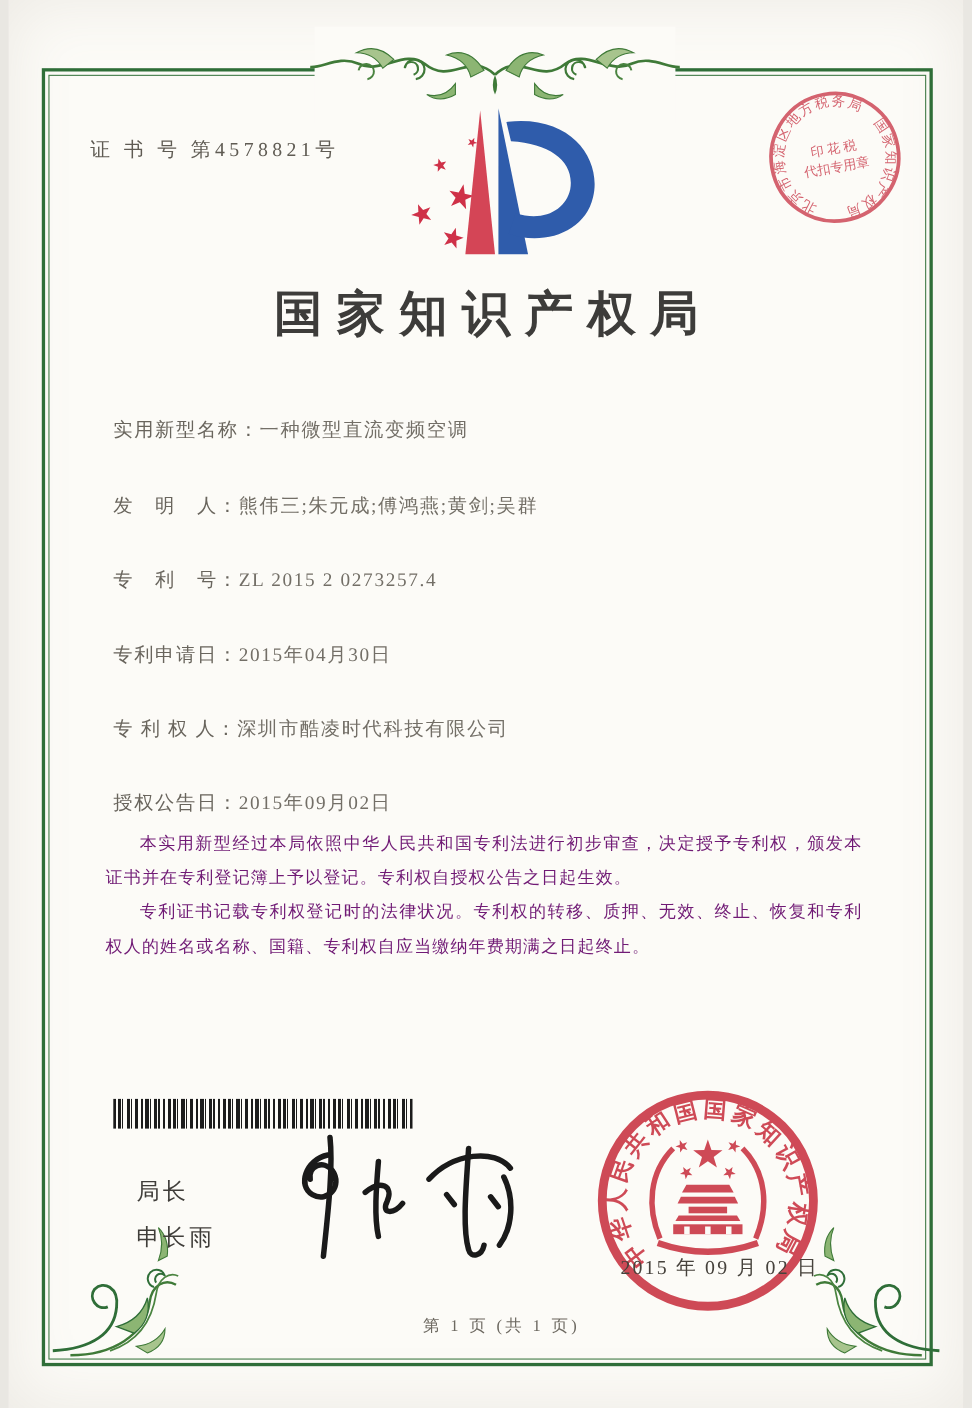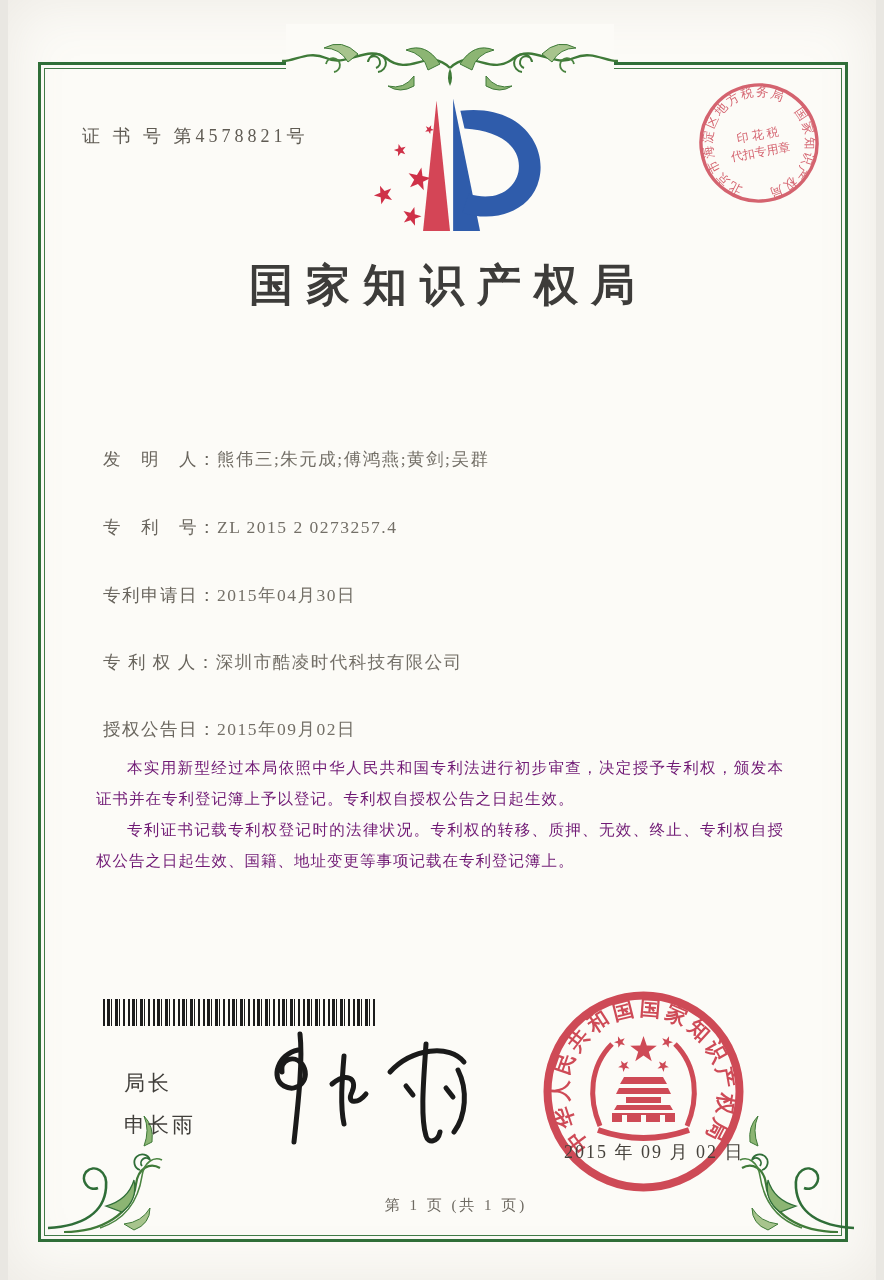--- a/index.html
+++ b/index.html
@@ -111,39 +111,42 @@
       <text font-size="12.5" fill="#cf4f5d" font-family="'Liberation Serif',serif">
         <textPath href="#taxArc" textLength="268" lengthAdjust="spacing">北京市海淀区地方税务局　国家知识产权局</textPath>
       </text>
       <text x="65" y="61" text-anchor="middle" font-size="12" fill="#cf4f5d" font-family="'Liberation Serif',serif">印 花 税</text>
       <text x="65" y="78" text-anchor="middle" font-size="12" fill="#cf4f5d" font-family="'Liberation Serif',serif">代扣专用章</text>
     </g>
   </svg>
 
   <h1 class="title">国家知识产权局</h1>
 
+  <div class="field" style="top:378px">
+    <span class="flabel">实用新型名称：</span><span class="fvalue">一种微型直流变频空调</span>
+  </div>
   <div class="field" style="top:447px">
     <span class="flabel">发　明　人：</span><span class="fvalue">熊伟三;朱元成;傅鸿燕;黄剑;吴群</span>
   </div>
   <div class="field" style="top:515px">
     <span class="flabel">专　利　号：</span><span class="fvalue">ZL 2015 2 0273257.4</span>
   </div>
   <div class="field" style="top:583px">
     <span class="flabel">专利申请日：</span><span class="fvalue">2015年04月30日</span>
   </div>
   <div class="field" style="top:650px">
     <span class="flabel">专 利 权 人：</span><span class="fvalue">深圳市酷凌时代科技有限公司</span>
   </div>
   <div class="field" style="top:717px">
     <span class="flabel">授权公告日：</span><span class="fvalue">2015年09月02日</span>
   </div>
 
   <div class="body-text">
     <p>本实用新型经过本局依照中华人民共和国专利法进行初步审查，决定授予专利权，颁发本证书并在专利登记簿上予以登记。专利权自授权公告之日起生效。</p>
-    <p>专利证书记载专利权登记时的法律状况。专利权的转移、质押、无效、终止、专利权自授权公告之日起生效、国籍、地址变更等事项记载在专利登记簿上。</p>
+    <p>专利证书记载专利权登记时的法律状况。专利权的转移、质押、无效、终止、恢复和专利权人的姓名或名称、国籍、专利权自应当缴纳年费期满之日起终止。</p>
   </div>
 
   <div class="barcode"></div>
 
   <div class="official">
     <div>局长</div>
     <div>申长雨</div>
   </div>
 
   <svg class="signature" width="240" height="120" viewBox="0 0 240 120">

